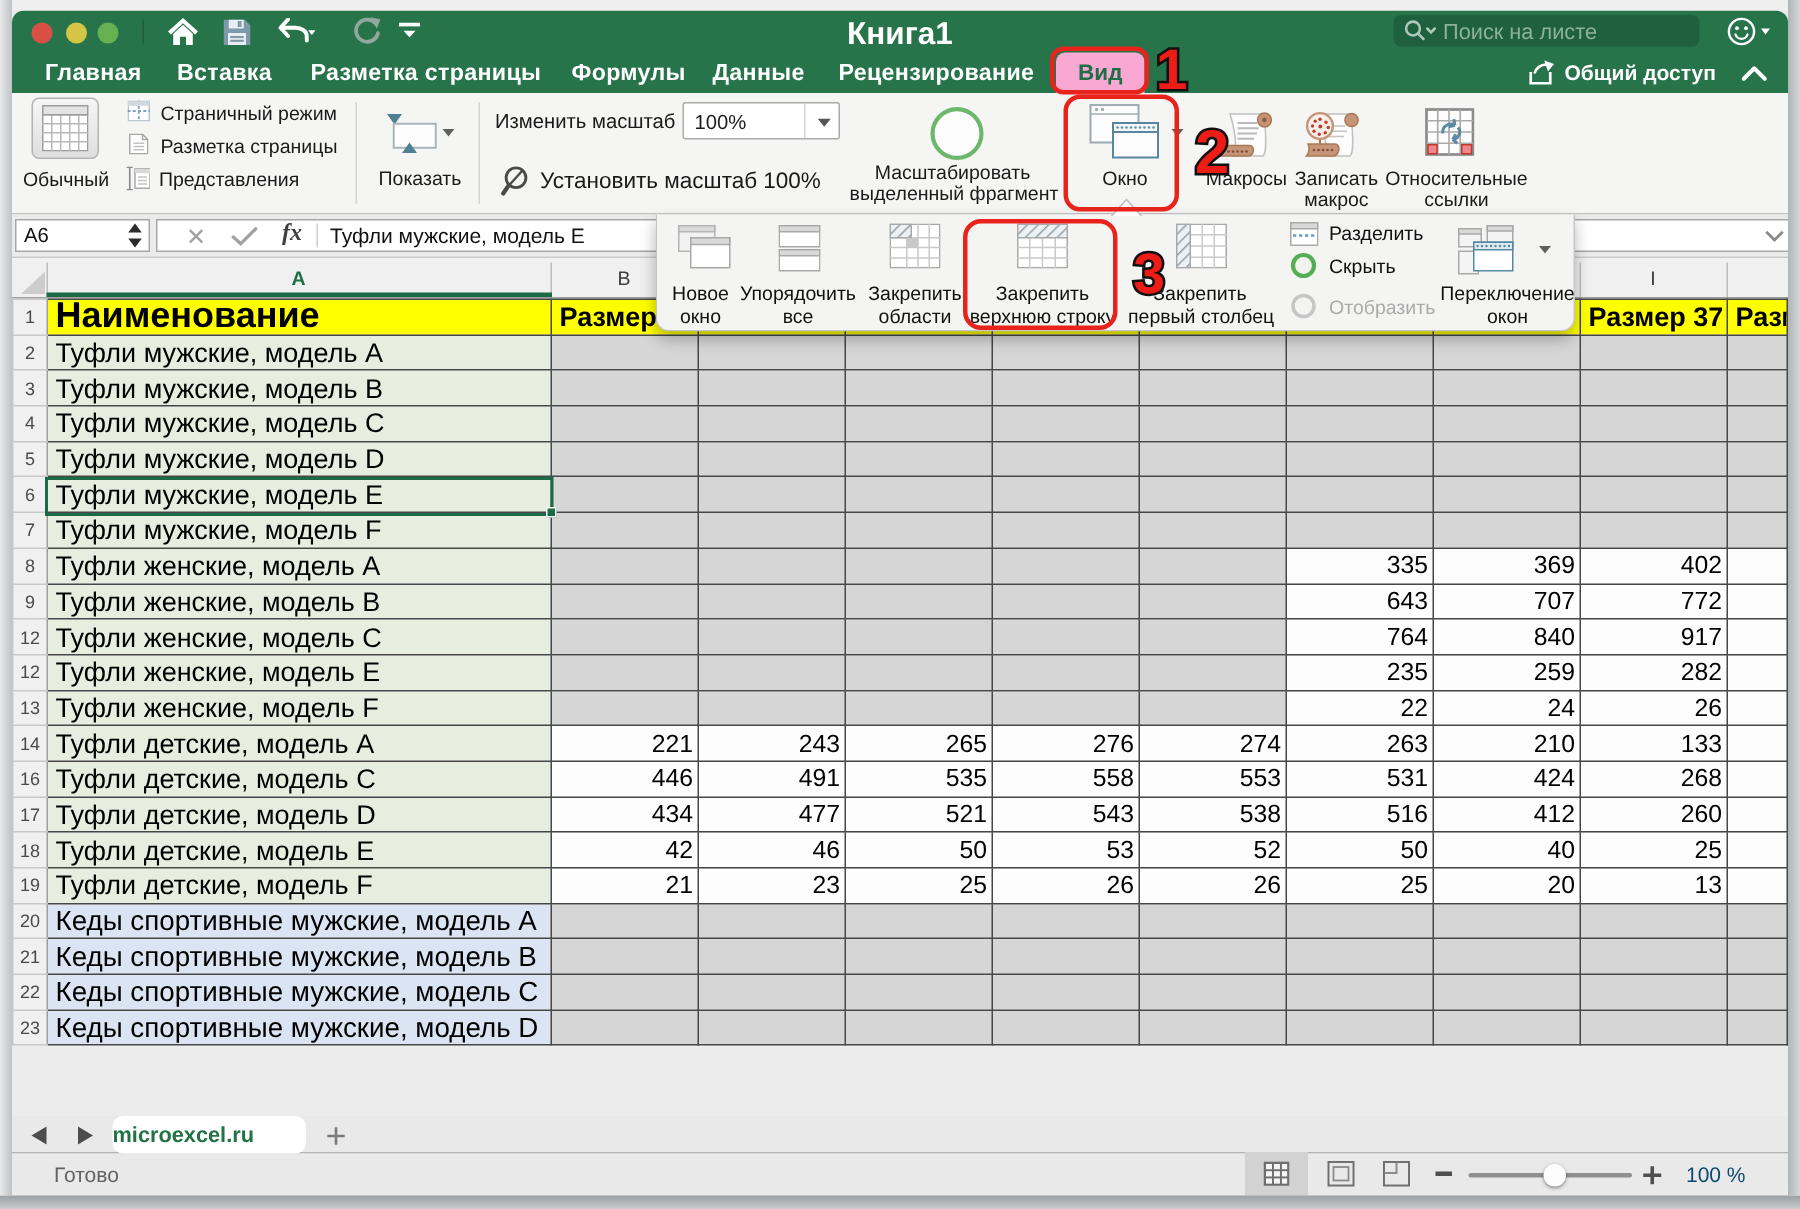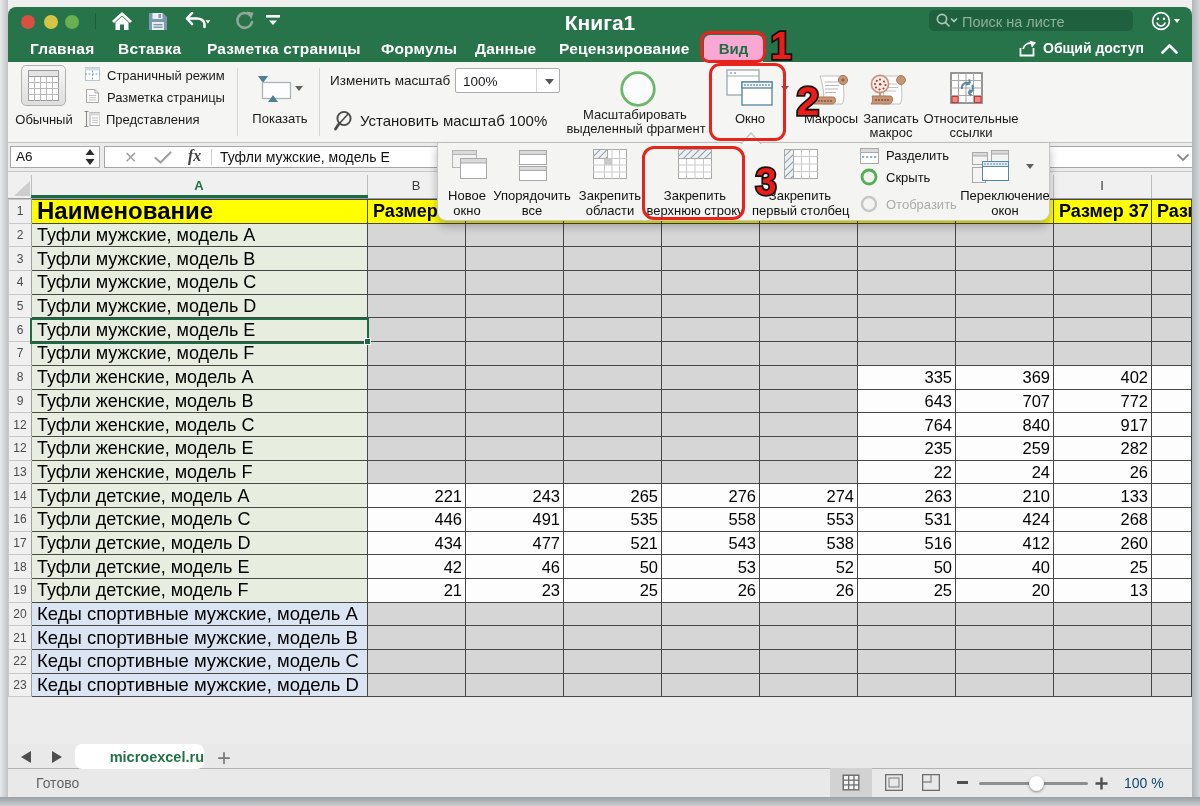--- a/index.html
+++ b/index.html
@@ -689,21 +689,21 @@
 <svg class="abs" style="left:748px; top:158px; z-index:61;" width="38" height="44" viewBox="0 0 38 44">
     <text x="18" y="37" text-anchor="middle" font-size="38" font-weight="bold" fill="#ee1c16" stroke="#101010" stroke-width="3.4" paint-order="stroke" font-family="Liberation Sans, sans-serif">3</text>
   </svg>
 
 <div class="abs" id="tabbar"></div>
 <svg class="abs" style="left:19px; top:750px;" width="45" height="14" viewBox="0 0 45 14">
  <path d="M12 1 V13 L2 7 Z" fill="#4d4d4d"></path>
  <path d="M33 1 V13 L43 7 Z" fill="#4d4d4d"></path>
 </svg>
 <div class="abs" style="left:75px; top:744px; width:129px; height:25px; background:#fff; border-radius:7px; z-index:2;"></div>
-<div class="abs" style="left:75px; top:749px; width:129px; text-align:right; font-size:14.5px; font-weight:bold; color:#217346; z-index:3;">microexcel.ru</div>
+<div class="abs" style="left:75px; top:749px; width:129px; text-align:left; font-size:14.5px; font-weight:bold; color:#217346; z-index:3;">microexcel.ru</div>
 <div class="abs" style="left:217px; top:744px; font-size:24px; color:#7a7a7a; font-weight:400;">+</div>
 
 <div class="abs" id="statusbar"></div>
 <div class="abs" style="left:36px; top:775px; font-size:14px; color:#636363;">Готово</div>
 <div class="abs" style="left:830px; top:768px; width:42px; height:29px; background:#d2d2d2;"></div>
 <svg class="abs" style="left:842px; top:774px;" width="18" height="17" viewBox="0 0 18 17">
  <rect x="0.5" y="0.5" width="17" height="16" fill="#6e6e6e"></rect>
  <g fill="#f5f5f5">
   <rect x="2" y="2" width="4" height="3.5"></rect>
       <rect x="7.3" y="2" width="4" height="3.5"></rect>

